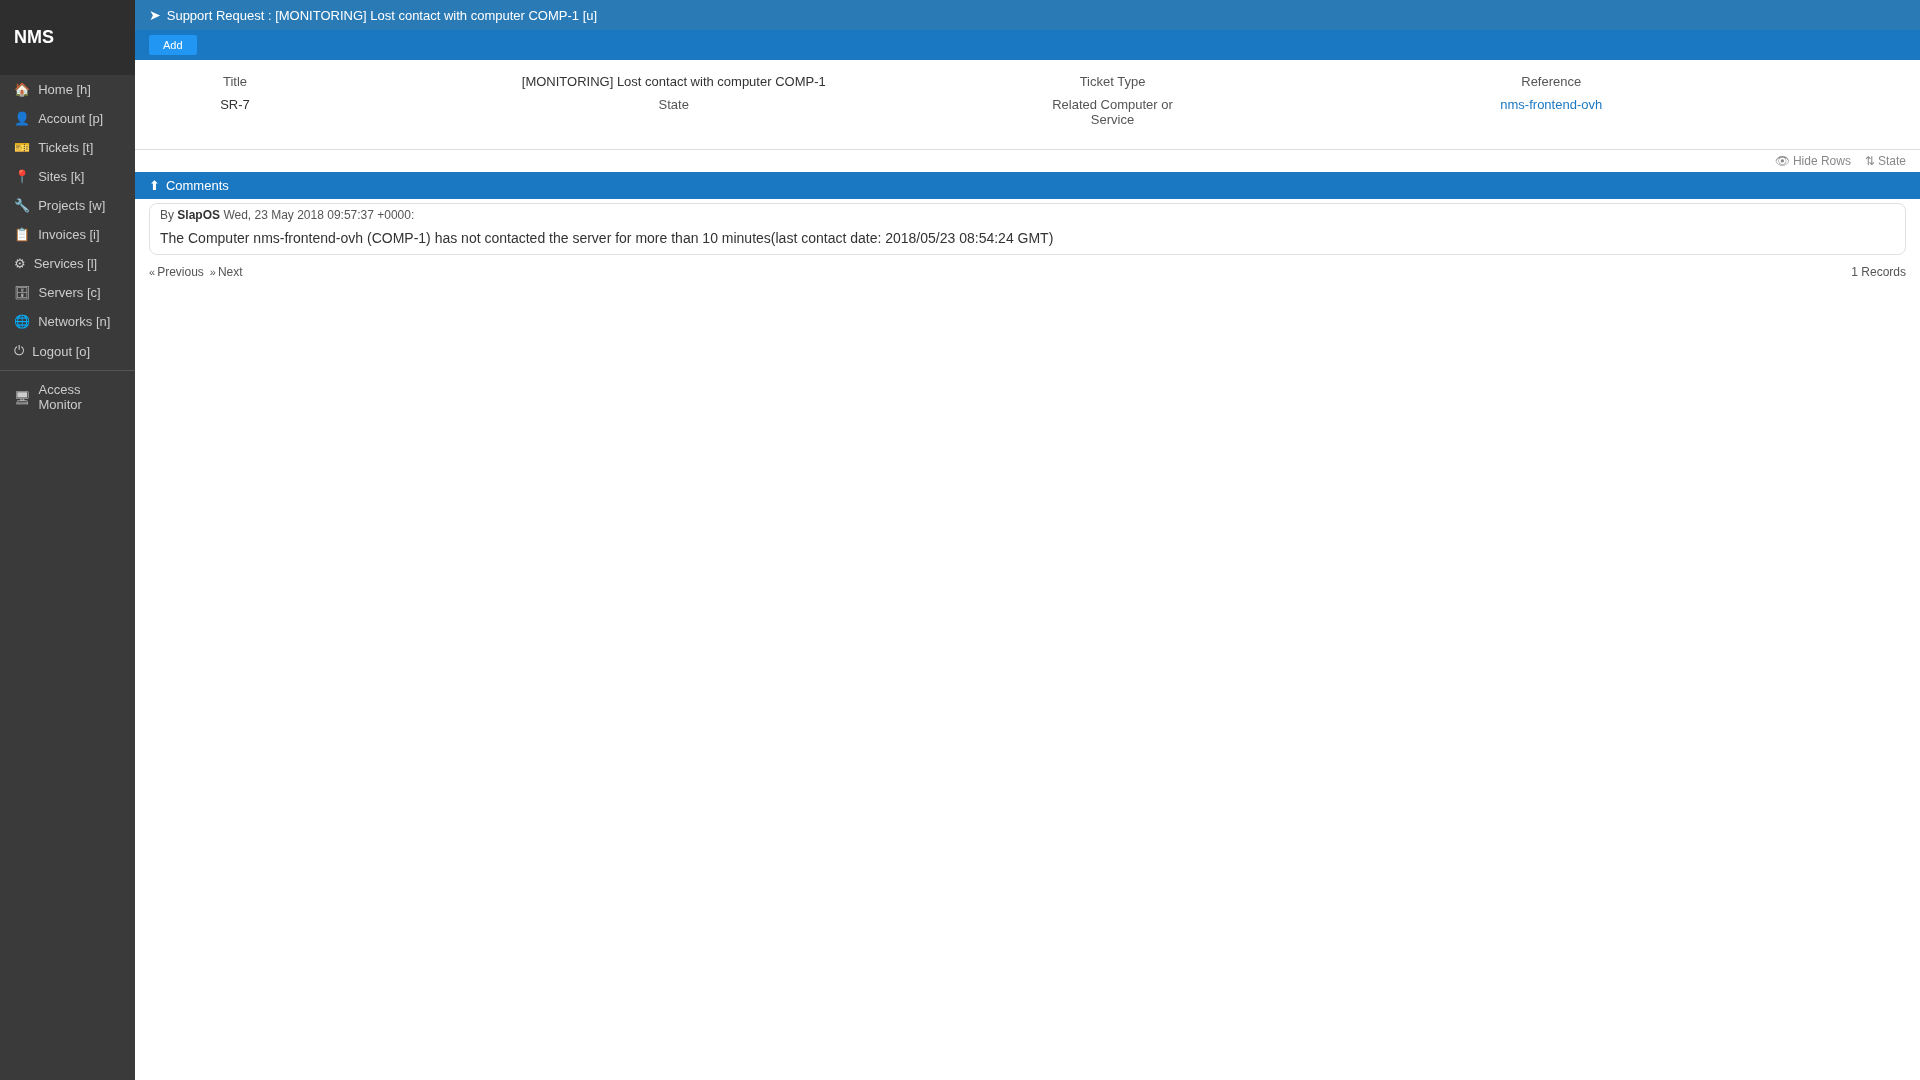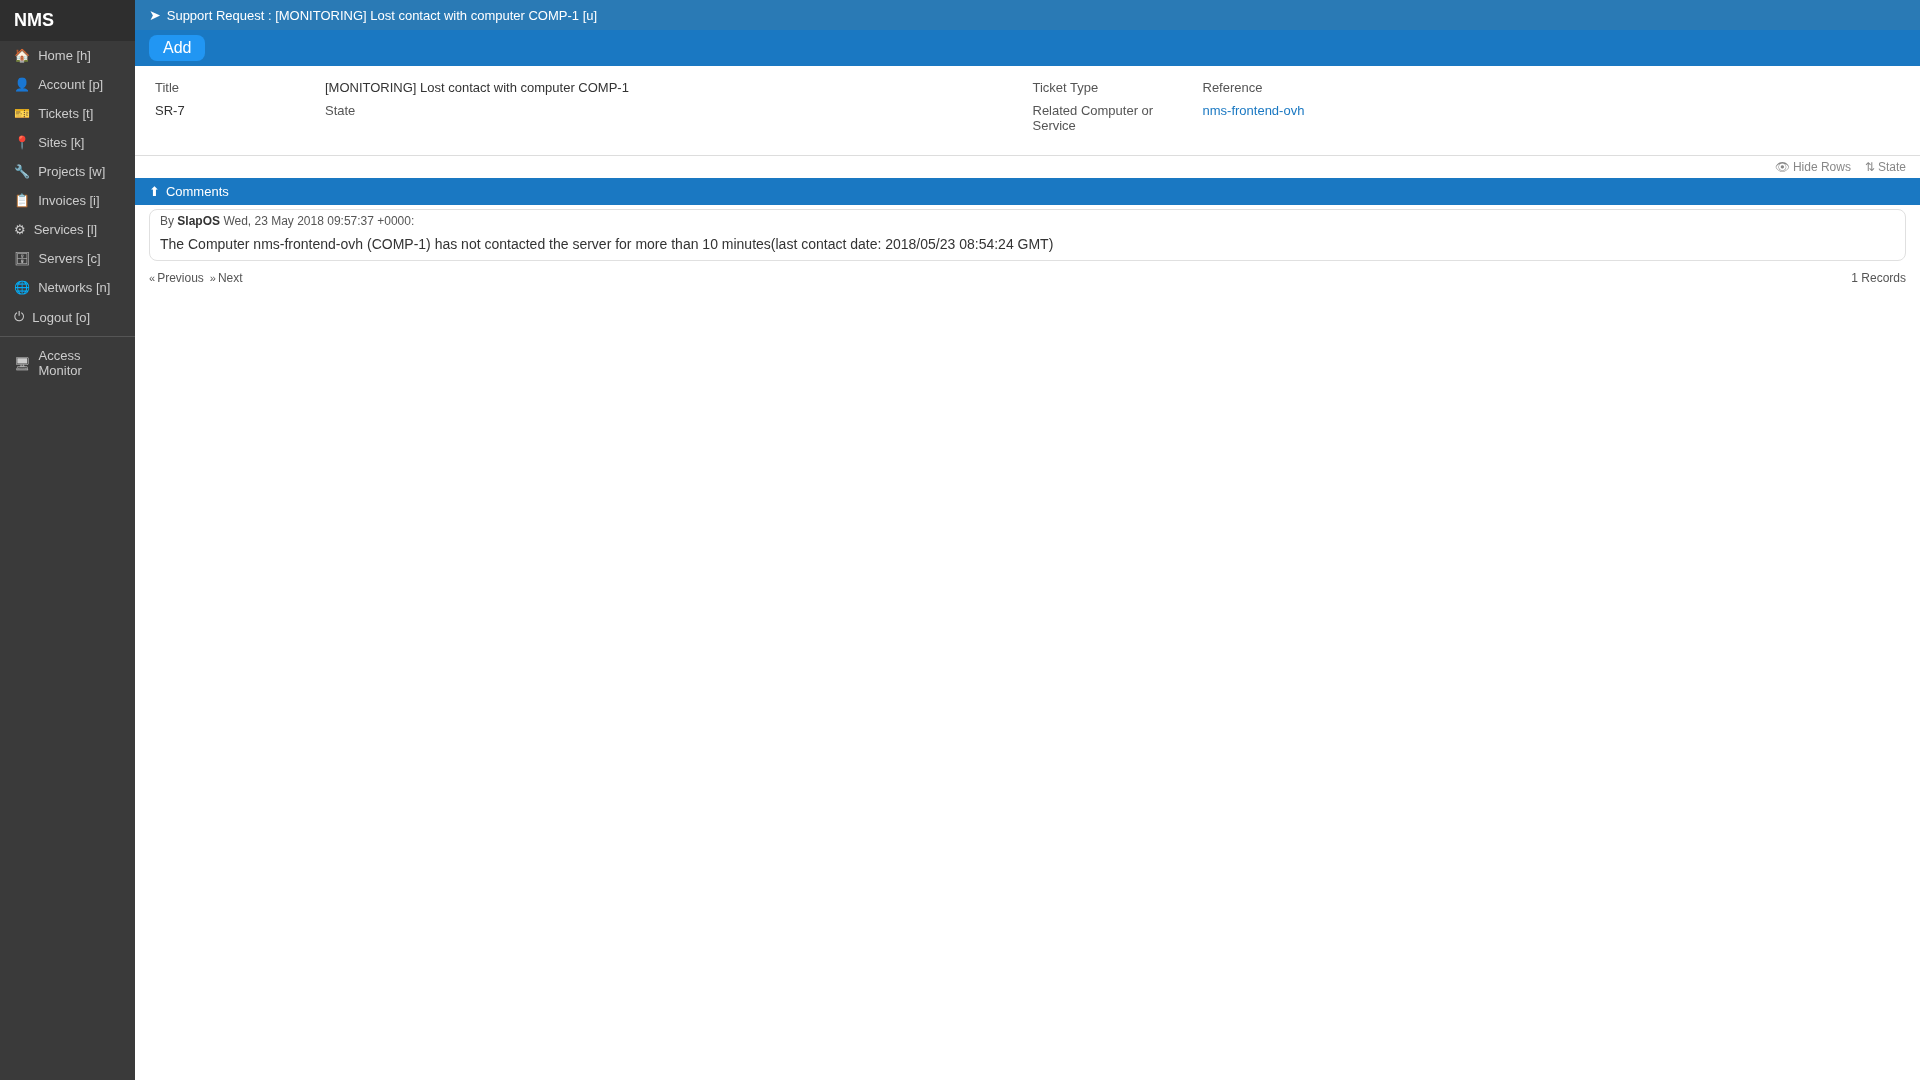--- a/index.html
+++ b/index.html
@@ -11,21 +11,21 @@
       background: #3a3a3a;
       color: #ccc;
       flex-shrink: 0;
       display: flex;
       flex-direction: column;
     }
     #sidebar-title {
       color: #fff;
       font-size: 18px;
       font-weight: bold;
-      padding: 10px 14px;
+      padding: 27px 14px;
       background: #2e2e2e;
     }
     .sidebar-item {
       display: flex;
       align-items: center;
       gap: 8px;
       padding: 7px 14px;
       cursor: pointer;
       color: #ccc;
       font-size: 13px;
@@ -60,28 +60,29 @@
       display: flex;
       align-items: center;
       gap: 8px;
     }
     .action-btn {
       background: #2196f3;
       color: #fff;
       border: none;
       padding: 4px 14px;
       cursor: pointer;
-      font-size: 16px;
-      border-radius: 8px;
+      font-size: 11px;
+      border-radius: 2px;
     }
 
     
     #detail-section {
       padding: 14px 20px;
       border-bottom: 1px solid #ddd;
+      text-align: center;
     }
     .detail-grid {
       display: grid;
       grid-template-columns: 160px 1fr 160px 1fr;
       gap: 8px 10px;
       align-items: start;
     }
     .detail-label {
       color: #555;
       font-weight: normal;

